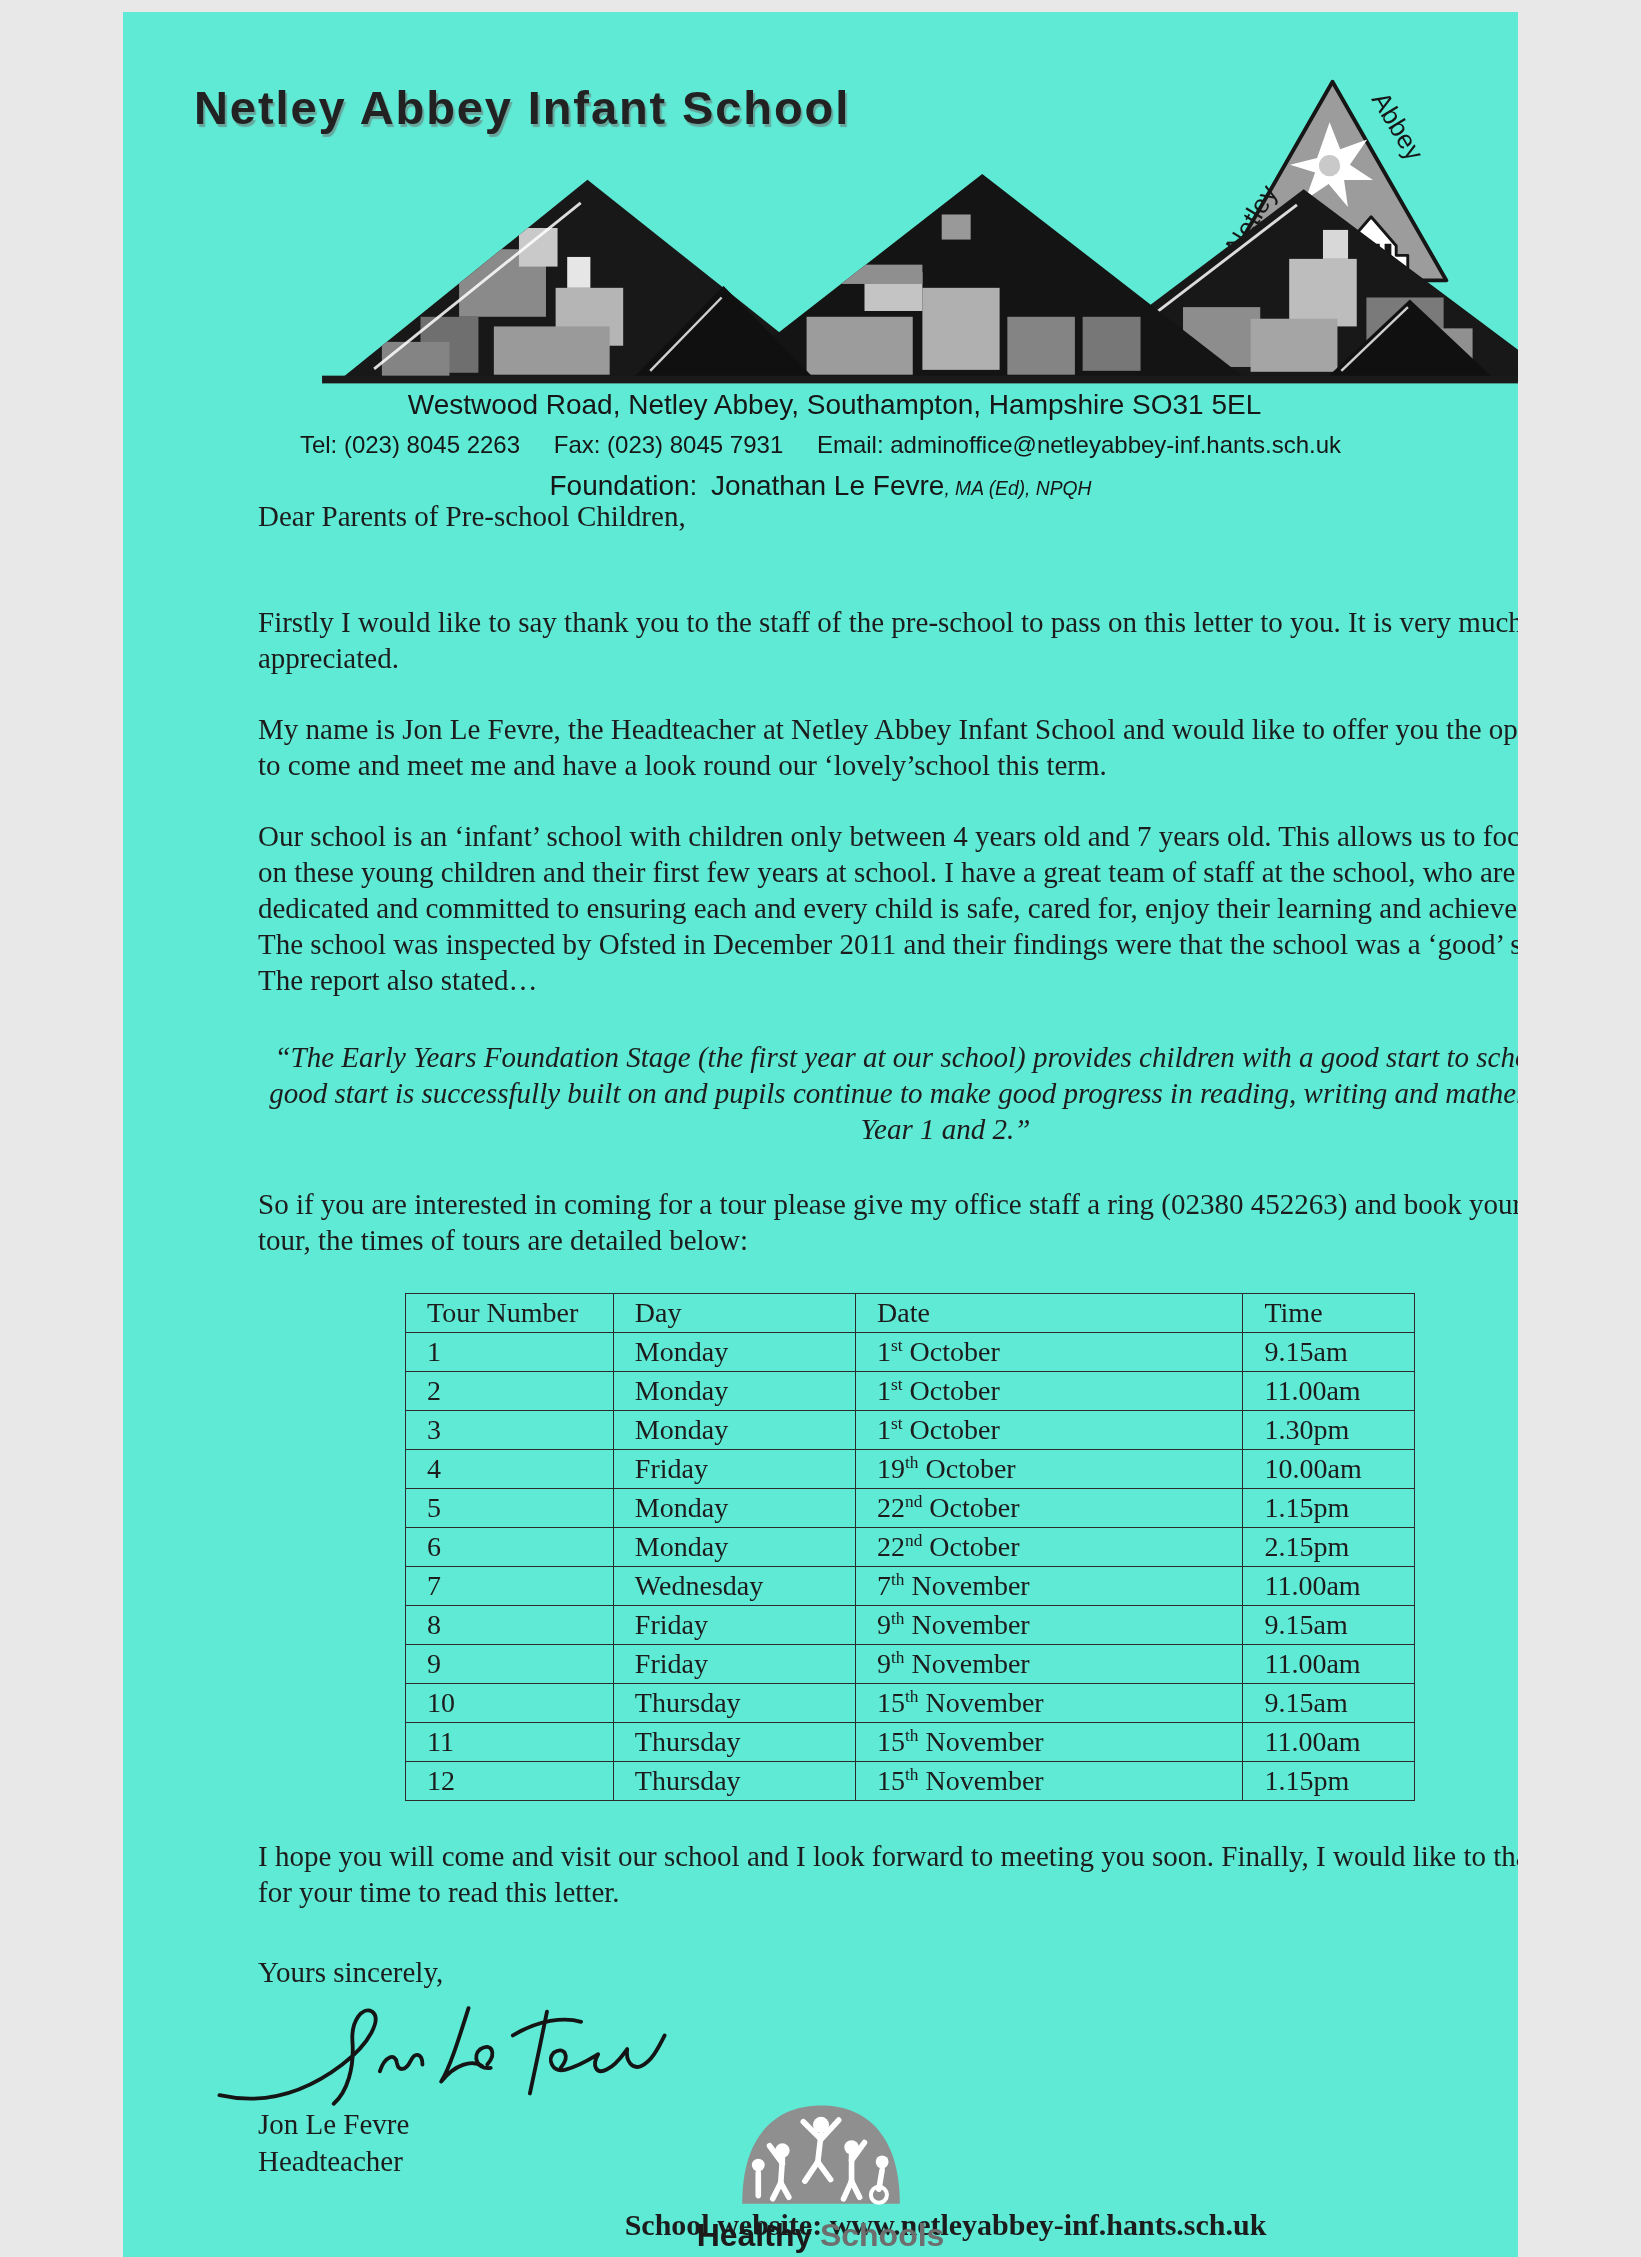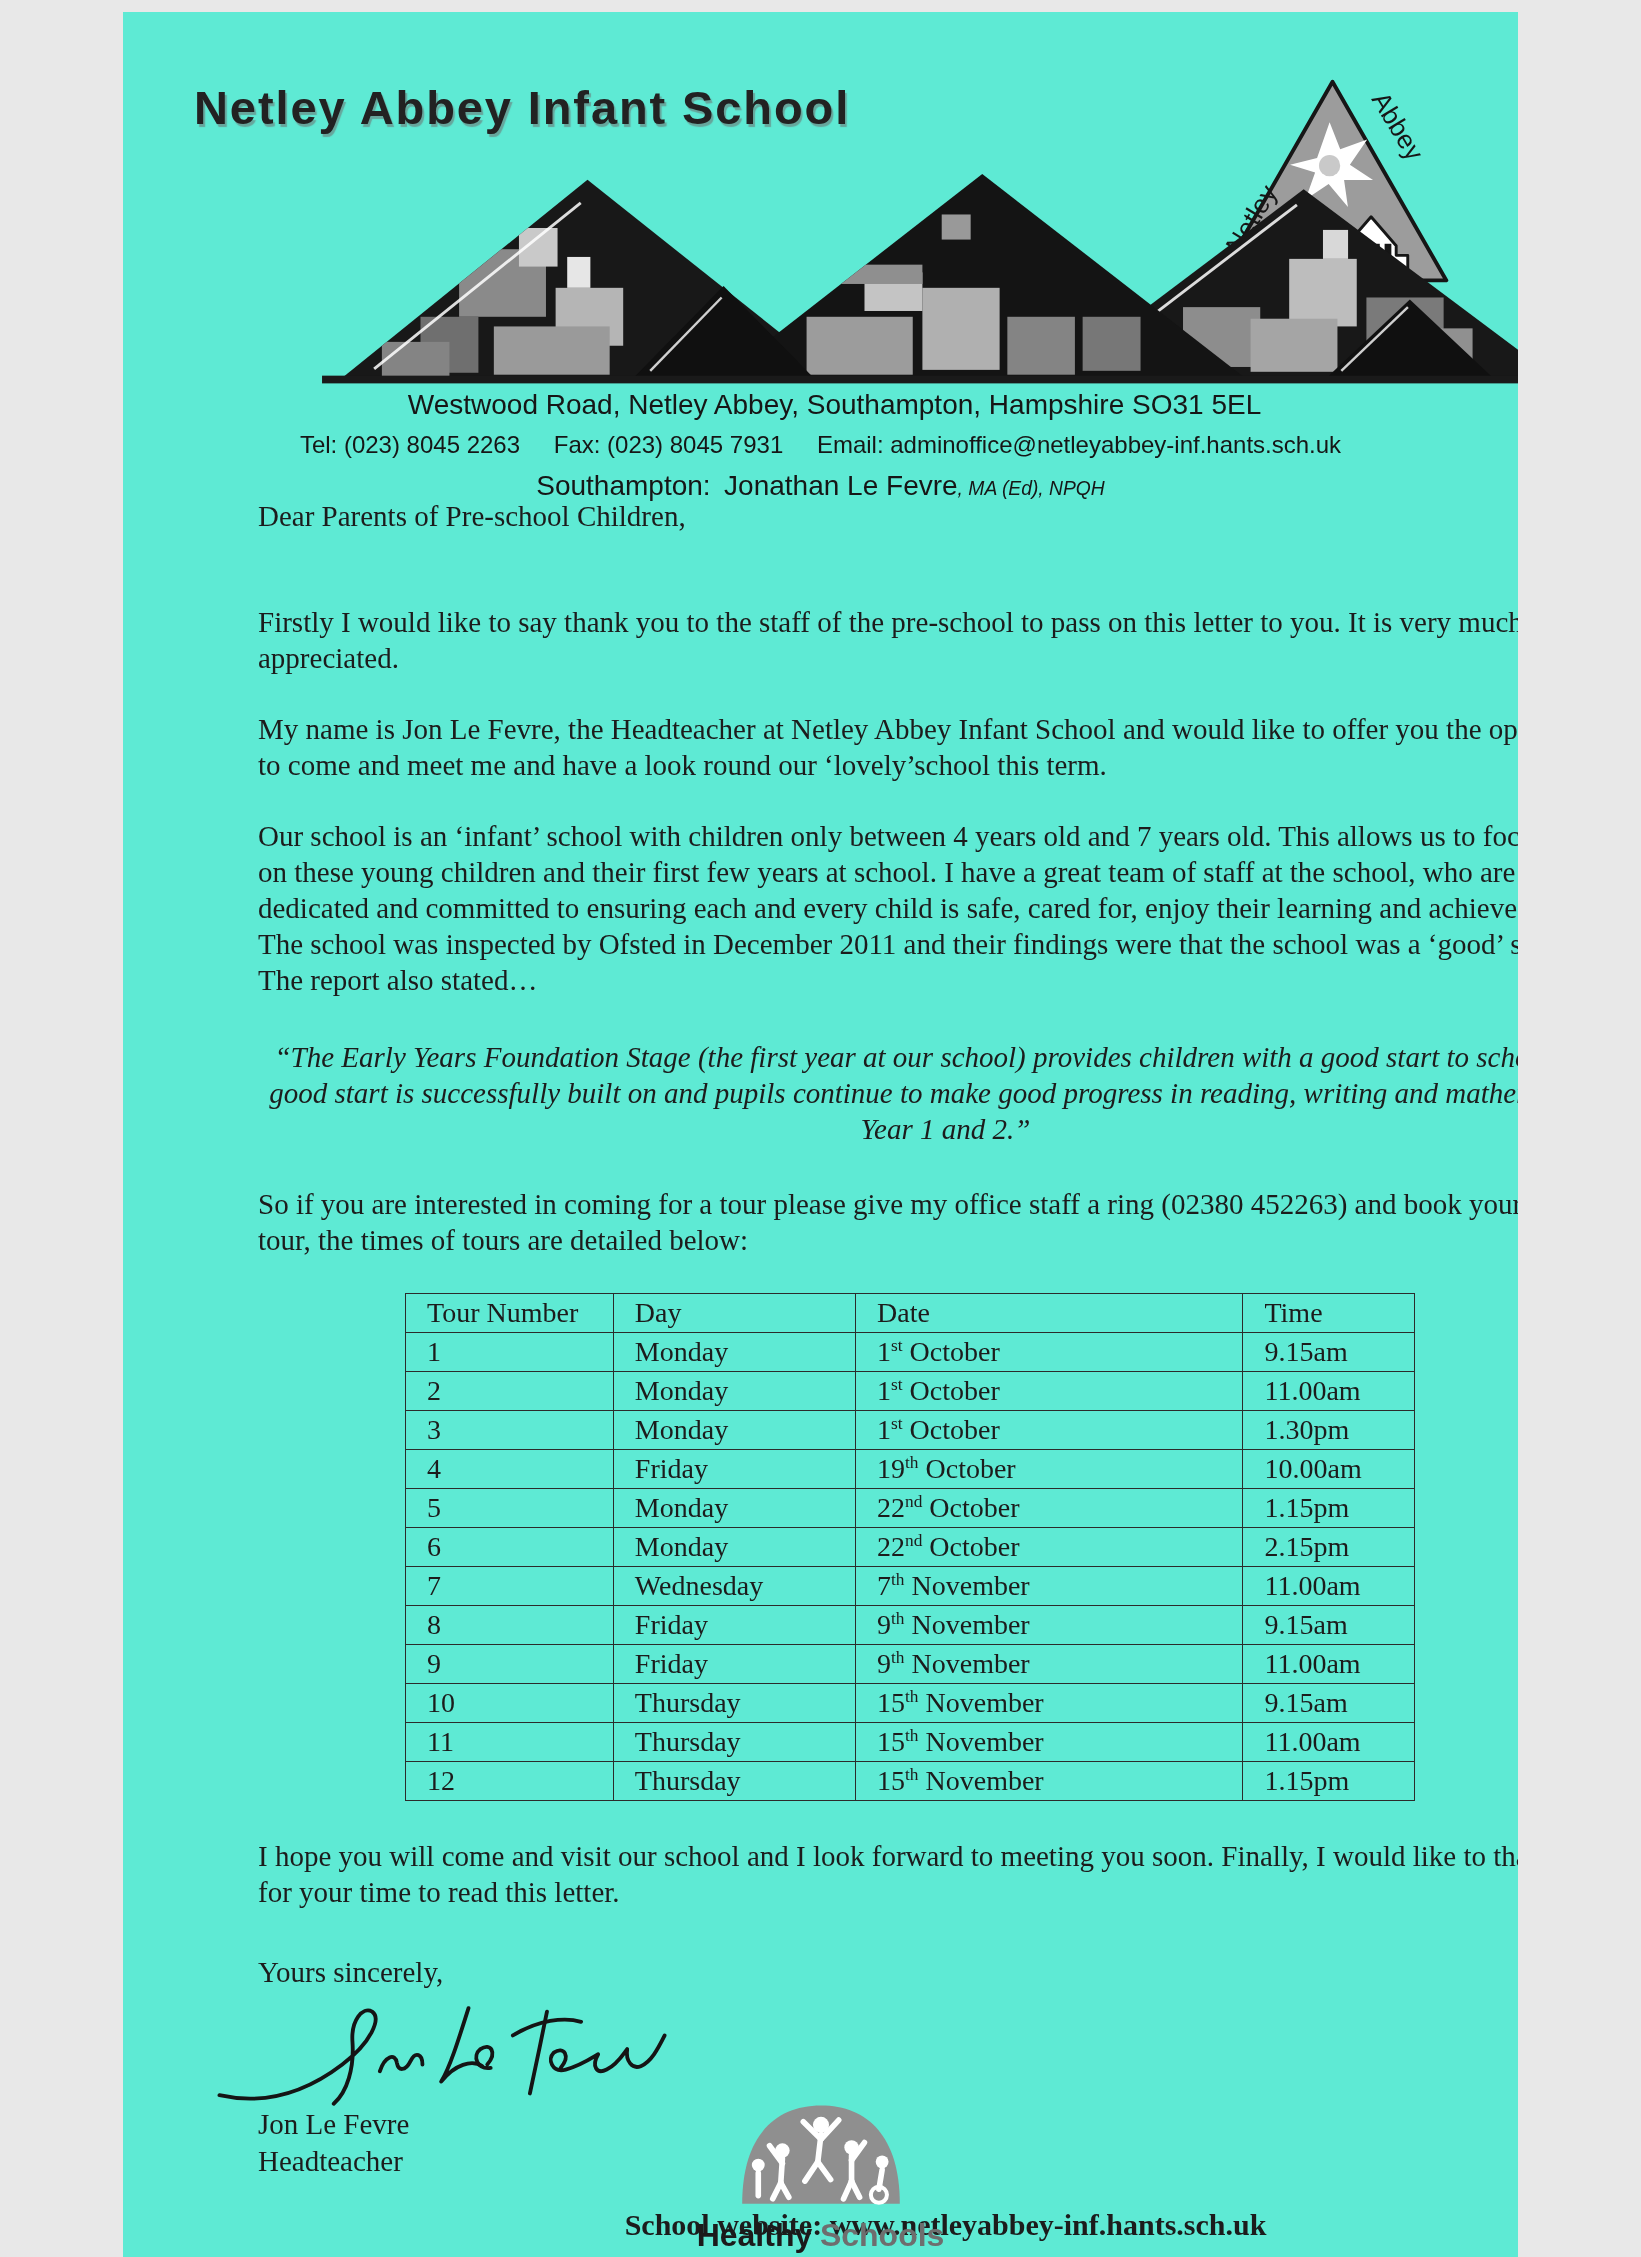--- a/index.html
+++ b/index.html
@@ -168,21 +168,21 @@
   </svg>
 
   <div class="addr-block">
     <div class="addr-line">Westwood Road, Netley Abbey, Southampton, Hampshire SO31 5EL</div>
     <div class="contact-line">
       <span>Tel: (023) 8045 2263</span>
       <span>Fax: (023) 8045 7931</span>
       <span>Email: adminoffice@netleyabbey-inf.hants.sch.uk</span>
     </div>
     <div class="head-line">
-      <span class="ht-label">Southampton:</span><span>Jonathan Le Fevre</span><span class="ht-creds">, MA (Ed), NPQH</span>
+      <span class="ht-label">Foundation:</span><span>Jonathan Le Fevre</span><span class="ht-creds">, MA (Ed), NPQH</span>
     </div>
   </div>
 
   <div class="body-block">
     <p class="para salutation">Dear Parents of Pre-school Children,</p>
     <p class="para">Firstly I would like to say thank you to the staff of the pre-school to pass on this letter to you. It is very much appreciated.</p>
     <p class="para">My name is Jon Le Fevre, the Headteacher at Netley Abbey Infant School and would like to offer you the opportunity to come and meet me and have a look round our ‘lovely’school this term.</p>
     <p class="para">Our school is an ‘infant’ school with children only between 4 years old and 7 years old.  This allows us to focus solely on these young children and their first few years at school.  I have a great team of staff at the school, who are dedicated and committed to ensuring each and every child is safe, cared for, enjoy their learning and achieve well. The school was inspected by Ofsted in December 2011 and their findings were that the school was a ‘good’ school. The report also stated…</p>
     <p class="para quote">“The Early Years Foundation Stage (the first year at our school) provides children with a good start to school. This good start is successfully built on and pupils continue to make good progress in reading, writing and mathematics in Year 1 and 2.”</p>
     <p class="para">So if you are interested in coming for a tour please give my office staff a ring (02380 452263) and book yourself on a tour, the times of tours are detailed below:</p>

